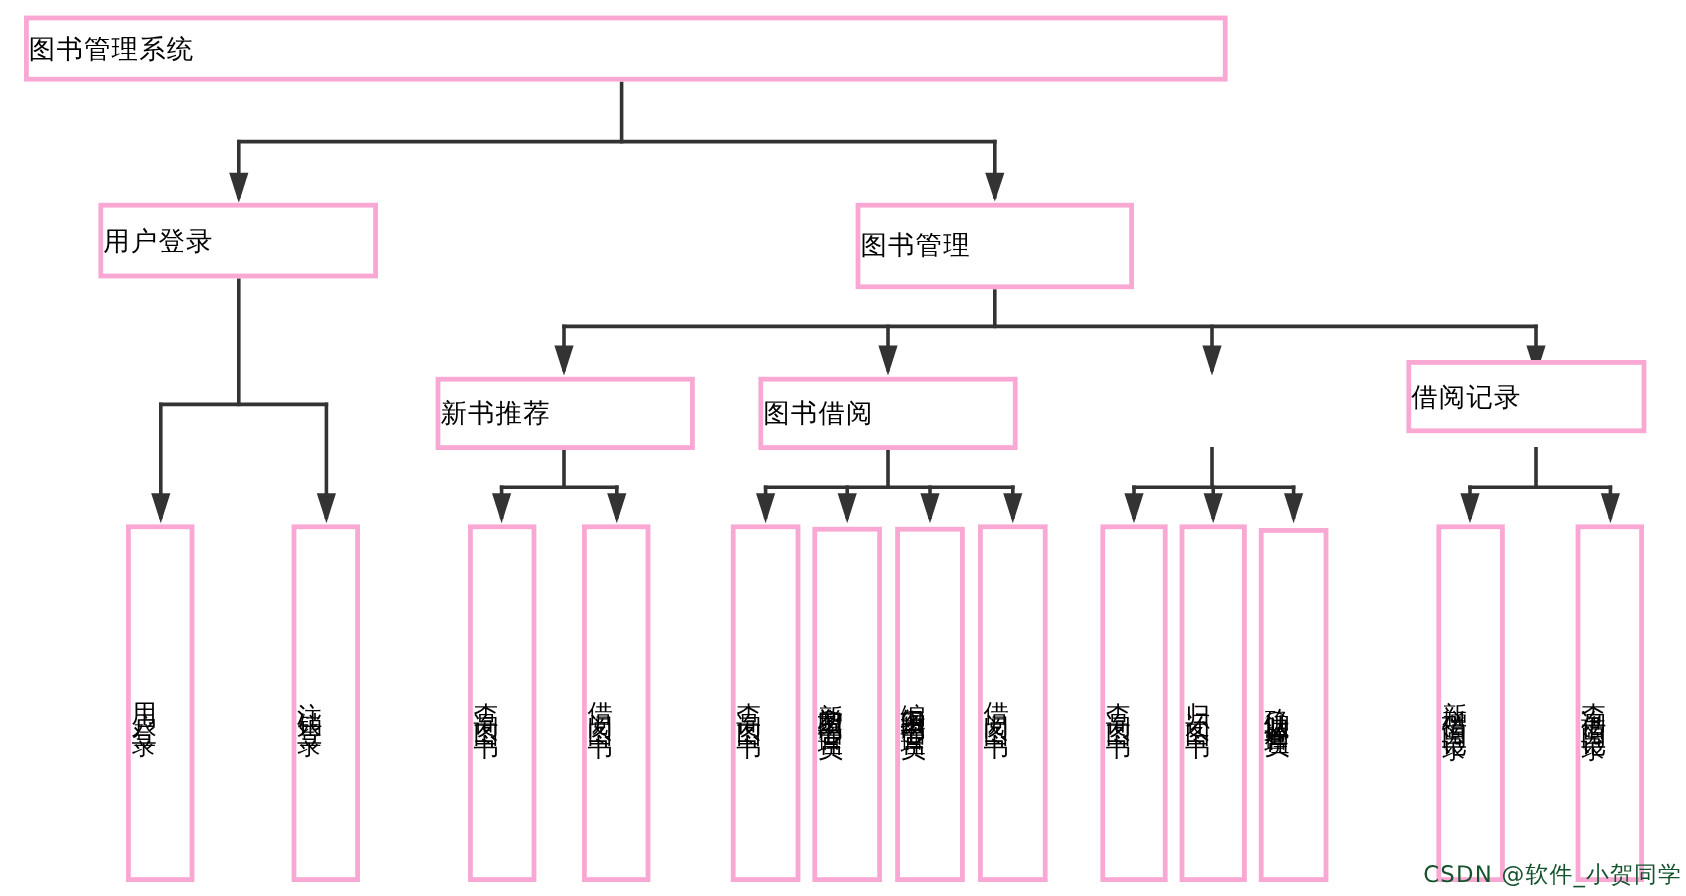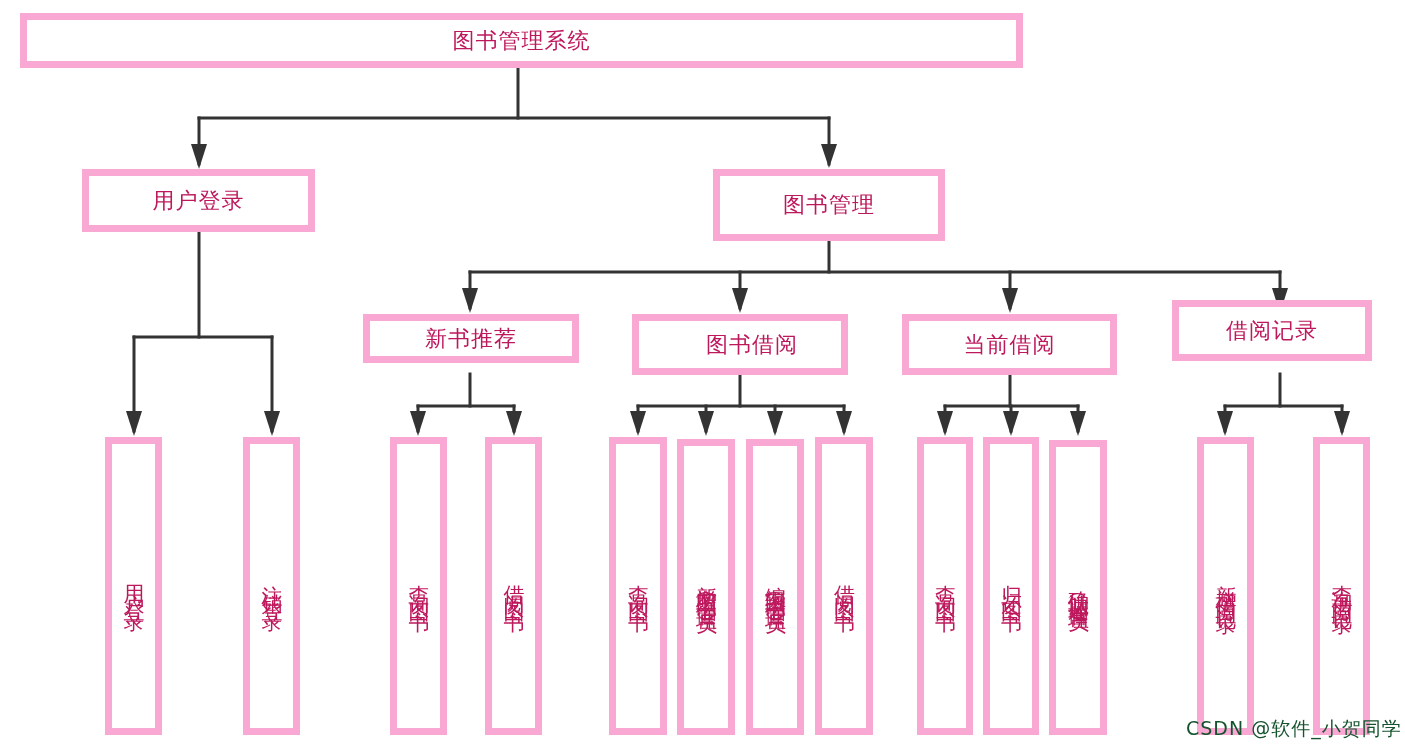--- a/index.html
+++ b/index.html
@@ -7,25 +7,25 @@
     position:relative;
     width:1405px;height:747px;
     background:#ffffff;
     font-family:"DejaVu Sans","Liberation Sans",sans-serif;
     overflow:hidden;
   }
   .node{
     position:absolute;
     box-sizing:border-box;
     background:#ffffff;
-    border:7px solid #f9a8d4;
-    color:#be185d;
+    border:4px solid #f9a8d4;
+    color:#000000;
     display:flex;
     align-items:center;
-    justify-content:center;
+    justify-content:flex-start;
     text-align:center;
   }
   .hnode{font-size:22px;letter-spacing:1px;}
   .vnode{font-size:21px;}
   .vnode .vtext{
     writing-mode:vertical-rl;
     text-orientation:mixed;
     letter-spacing:9px;
     line-height:1.0;
     white-space:nowrap;
@@ -115,28 +115,25 @@
     <span>图书管理系统</span>
   </div>
 
   <div class="node hnode" style="left:82px;top:169px;width:233px;height:63px;">
     <span>用户登录</span>
   </div>
   <div class="node hnode" style="left:713px;top:169px;width:232px;height:72px;">
     <span>图书管理</span>
   </div>
 
-  <div class="node hnode" style="left:363px;top:314px;width:216px;height:49px;">
+  <div class="node hnode" style="left:363px;top:314px;width:216px;height:61px;">
     <span>新书推荐</span>
   </div>
-  <div class="node hnode" style="left:632px;top:314px;width:216px;height:61px;padding-left:24px;">
+  <div class="node hnode" style="left:632px;top:314px;width:216px;height:61px;">
     <span>图书借阅</span>
-  </div>
-  <div class="node hnode" style="left:902px;top:314px;width:215px;height:61px;">
-    <span>当前借阅</span>
   </div>
   <div class="node hnode" style="left:1172px;top:300px;width:200px;height:61px;">
     <span>借阅记录</span>
   </div>
 
   <div class="node vnode" style="left:105px;top:437px;width:57px;height:298px;">
     <span class="vtext">用户登录</span>
   </div>
   <div class="node vnode" style="left:243px;top:437px;width:57px;height:298px;">
     <span class="vtext">注销登录</span>

